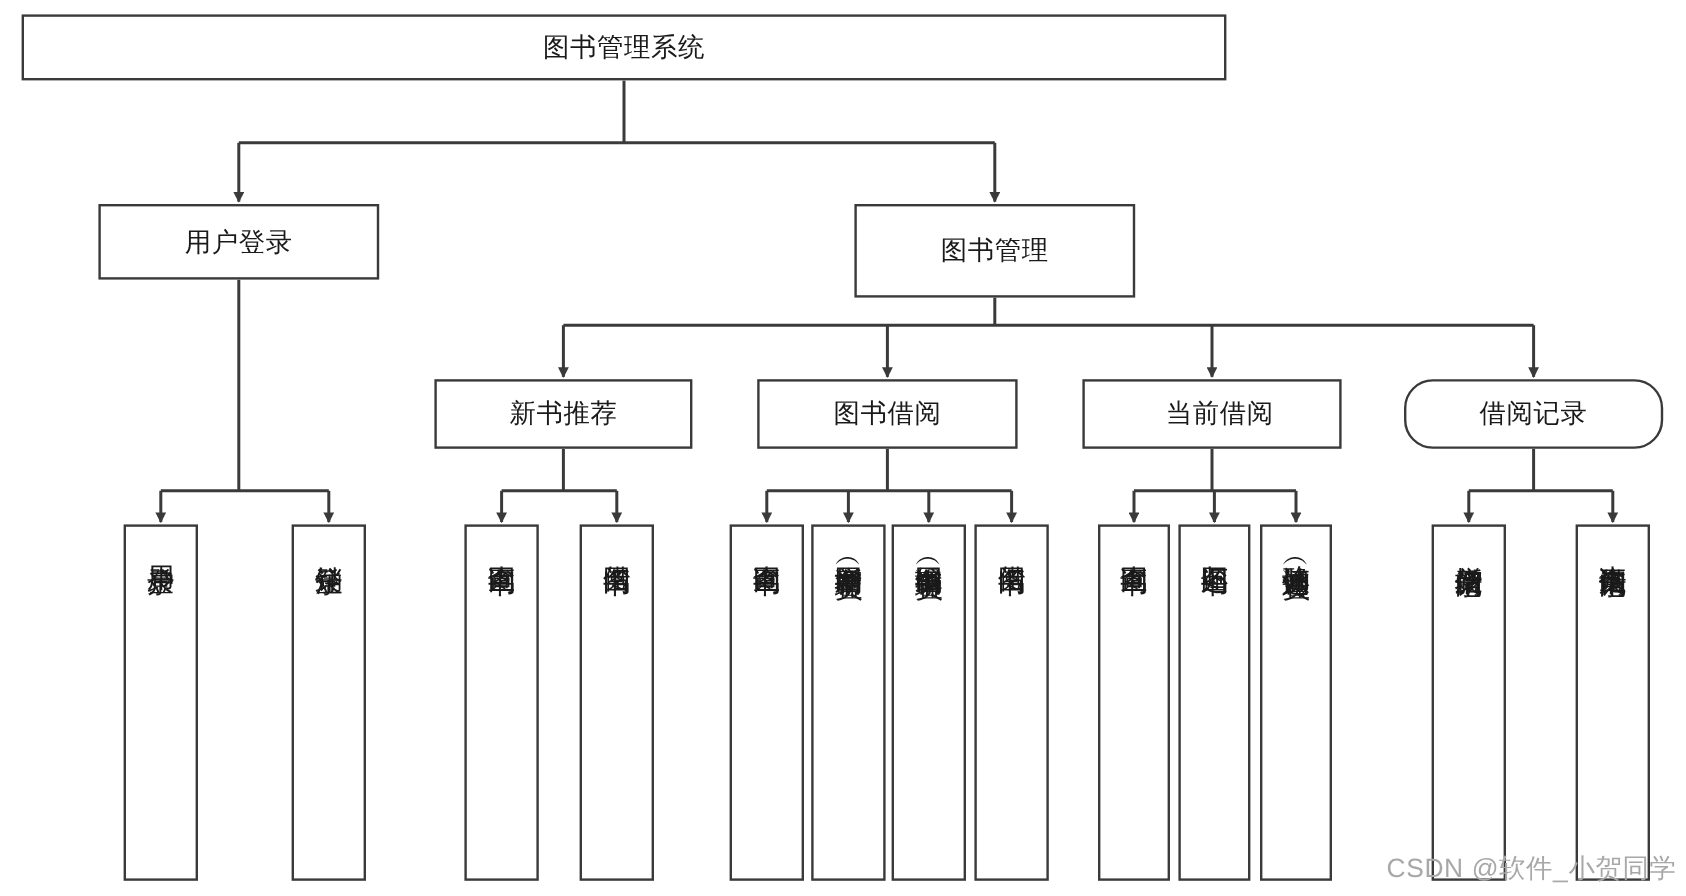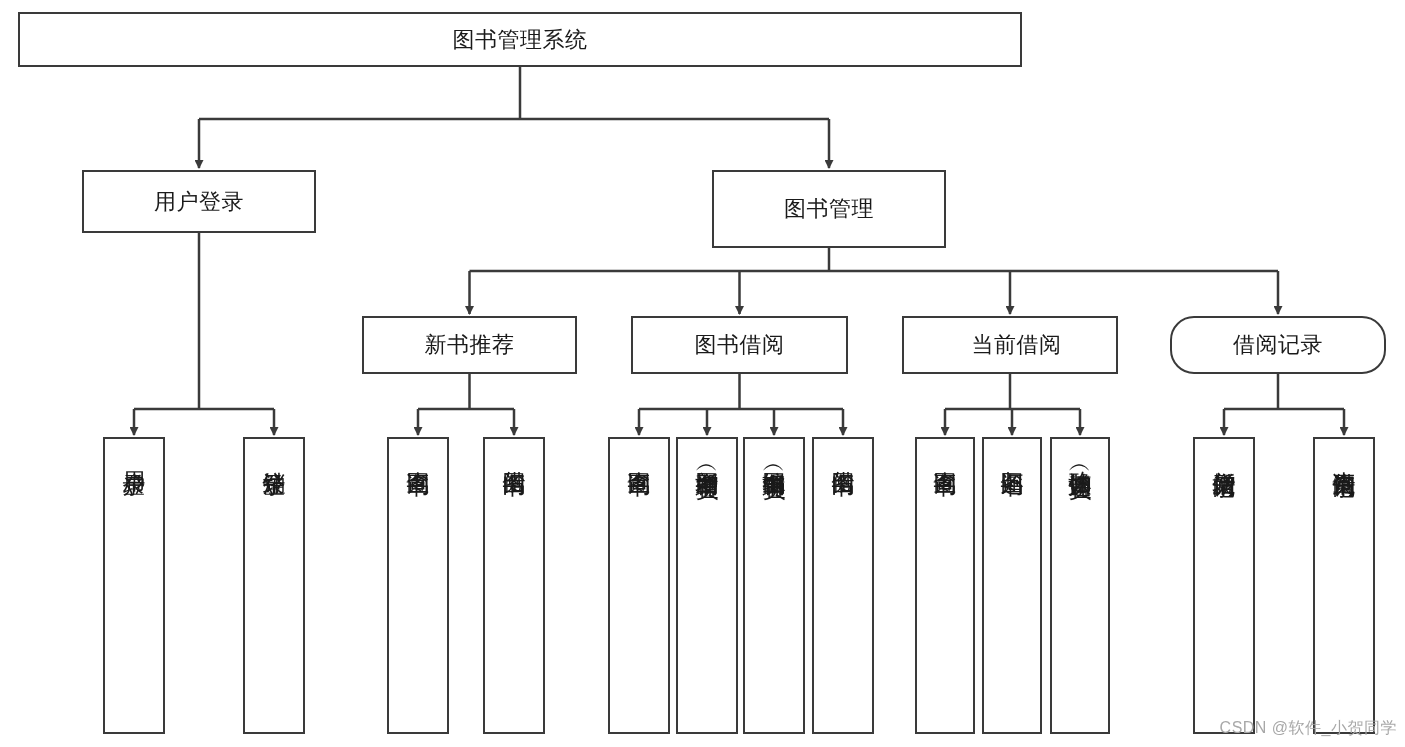--- a/index.html
+++ b/index.html
@@ -54,21 +54,21 @@
     text-orientation: upright;
     font-size: 23px;
     line-height: 1.18;
     letter-spacing: 1px;
     white-space: nowrap;
   }
   .watermark {
     position: absolute;
     right: 8px;
     bottom: 8px;
-    font-size: 16px;
+    font-size: 22px;
     color: #a8a8a8;
     letter-spacing: 0.5px;
     white-space: nowrap;
     user-select: none;
   }
 </style>
 </head>
 <body>
 
 <div id="diagram-root">

